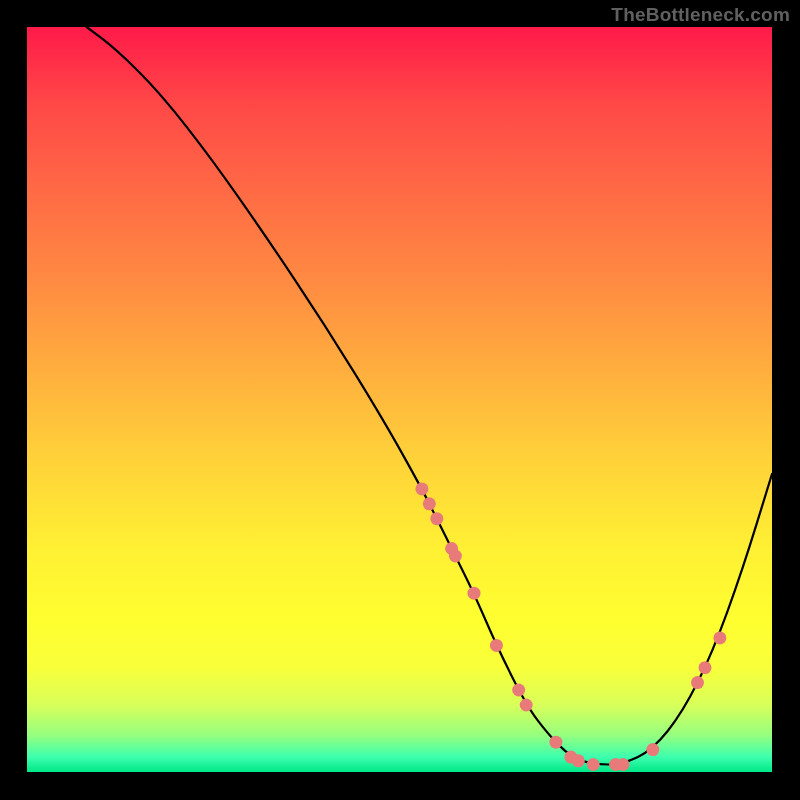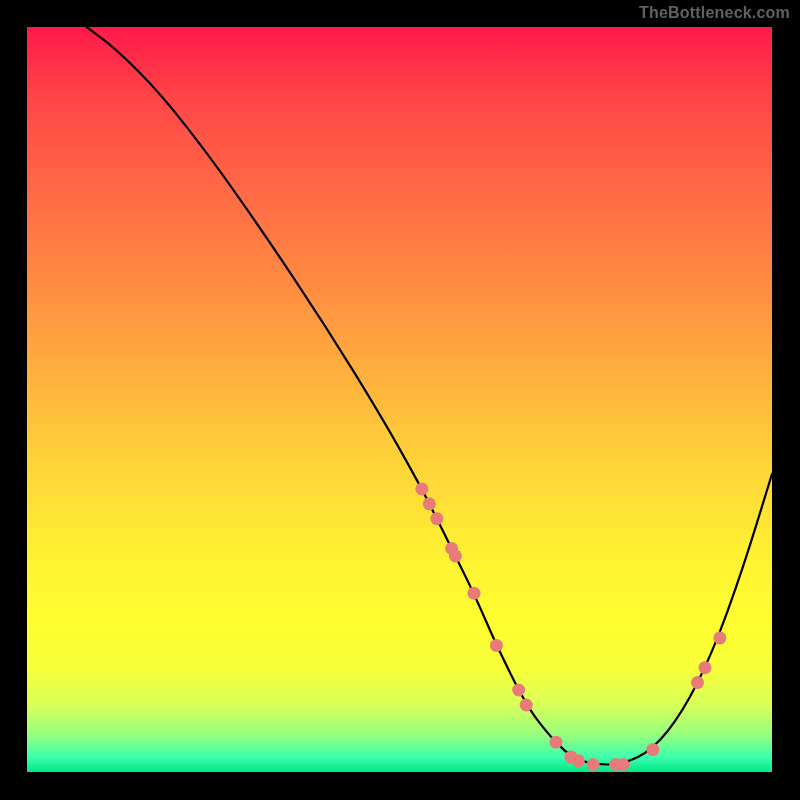--- a/index.html
+++ b/index.html
@@ -31,21 +31,21 @@
       #97ff7e 95%,
       #3dffae 98%,
       #00e887 100%
     );
   }
   .watermark {
     position: absolute;
     top: 4px;
     right: 10px;
     color: #606060;
-    font-size: 16px;
+    font-size: 19px;
     font-weight: bold;
     letter-spacing: 0.2px;
     user-select: none;
   }
   svg.curve {
     position: absolute;
     left: 0;
     top: 0;
     width: 745px;
     height: 745px;

